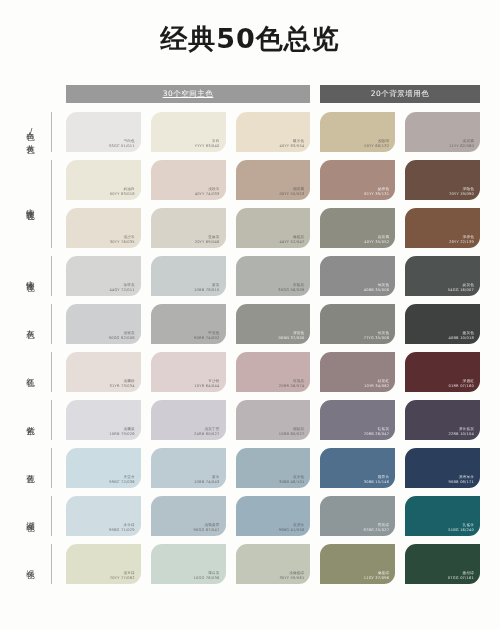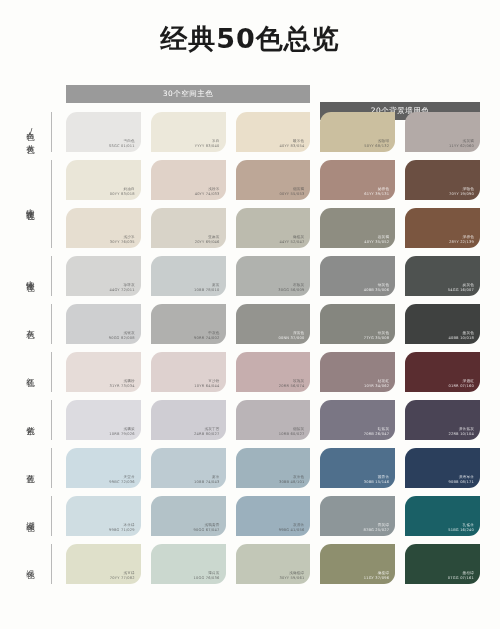--- a/index.html
+++ b/index.html
@@ -39,25 +39,25 @@
     align-items: center;
     justify-content: center;
     font-size: 7.5px;
     color: #ffffff;
     letter-spacing: .5px;
     height: 18px;
   }
   .group-bar.primary {
     flex: 0 0 244px;
     background: #9a9a9a;
+    text-decoration: underline;
   }
   .group-bar.accent {
     flex: 0 0 160px;
     background: #5f5f5f;
-    margin-top: 17px;
   }
 
   
   .palette {
     position: absolute;
     left: 0;
     top: 108px;
     width: 500px;
   }
 

